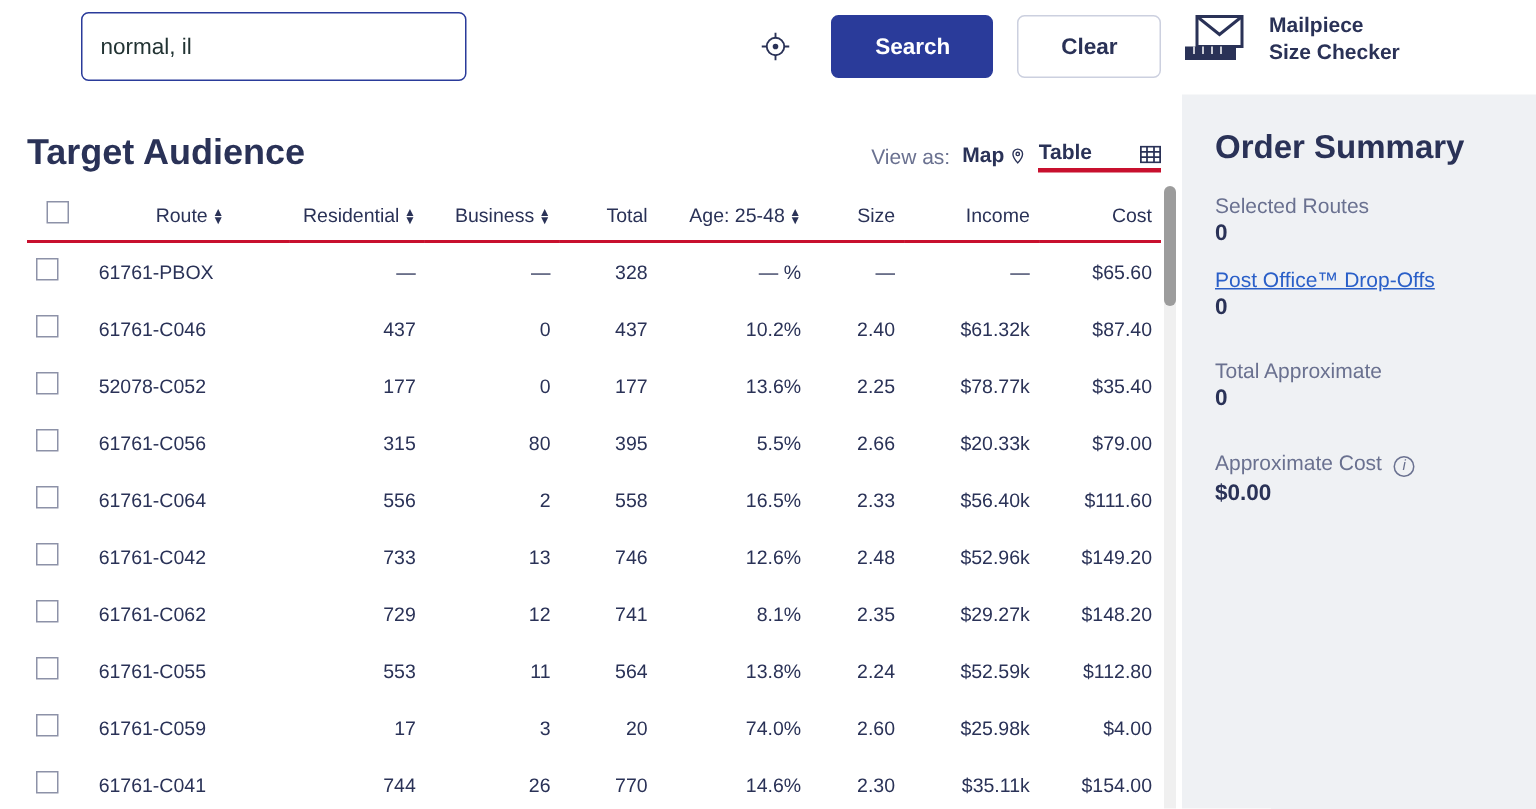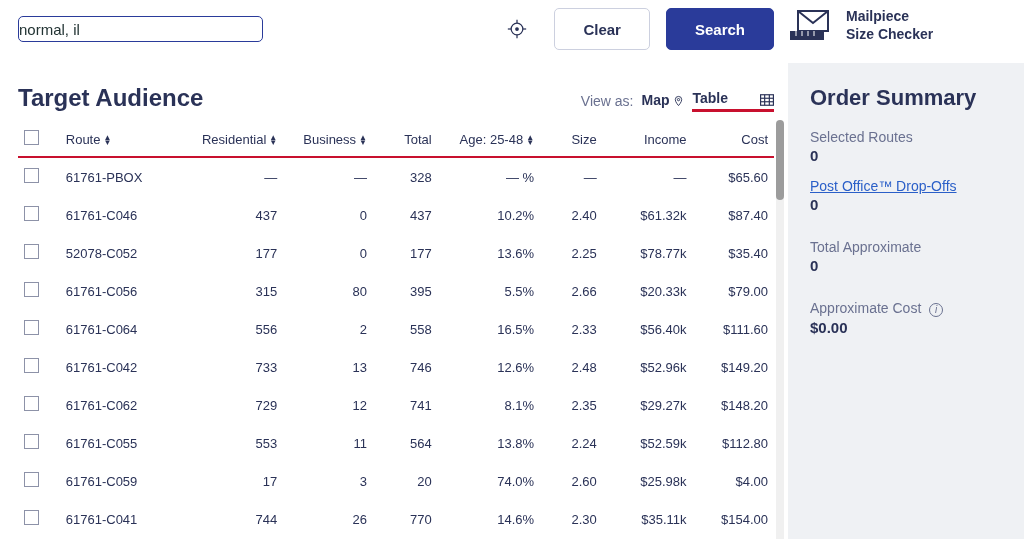--- a/index.html
+++ b/index.html
@@ -2,41 +2,41 @@
 <html><head>
 <meta charset="utf-8">
 <style>
   * { box-sizing: border-box; font-family: Arial, Helvetica, sans-serif; }
   body { margin: 0; padding: 0; width: 1024px; height: 539px; background: #fff; color: #2a3257; font-size: 13px; }
   .container { display: flex; gap: 0; width: 100%; }
   .main { flex: 1; padding: 8px 14px 0 18px; }
   .side { width: 236px; padding: 0; }
 
   .topbar { display: flex; align-items: center; gap: 16px; }
-  .search-input { flex: 1; height: 26px; border: 1px solid #2a3b9a; border-radius: 5px; padding: 0 44px 0 0; font-size: 15px; color: #233; outline: none; position: relative; }
+  .search-input { flex: 1; height: 46px; border: 1px solid #2a3b9a; border-radius: 5px; padding: 0 44px 0 12px; font-size: 15px; color: #233; outline: none; position: relative; margin-left: 36px; }
   .search-wrap { flex: 1; position: relative; }
   .search-wrap .target-btn { position: absolute; right: 10px; top: 50%; transform: translateY(-50%); width: 22px; height: 22px; display: flex; align-items: center; justify-content: center; color: #2a3257; cursor: pointer; }
   .btn { height: 42px; border-radius: 5px; padding: 0 28px; font-size: 15px; font-weight: 700; cursor: pointer; }
   .btn-primary { background: #2a3b9a; color: #fff; border: 1px solid #2a3b9a; }
   .btn-secondary { background: #fff; color: #2a3257; border: 1px solid #ccd0df; }
   .sizecheck { display: flex; align-items: center; gap: 10px; cursor: pointer; }
   .sizecheck-icon { display:flex; }
   .sizecheck-text { font-weight: 700; color: #2a3257; font-size: 14px; line-height: 1.25; }
   .sizecheck-text span { display:block; }
 
   .heading-row { display: flex; align-items: baseline; justify-content: space-between; margin-top: 34px; }
   .heading { font-size: 24px; font-weight: 700; color: #2a3257; }
   .viewas { font-size: 14px; color: #2a3257; display: flex; align-items: center; gap: 8px; }
   .viewas .label { color: #6a7190; }
   .viewas .opt { display: inline-flex; align-items: flex-end; gap: 4px; font-weight: 700; color: #2a3257; cursor: pointer; padding-bottom: 3px; }
   .viewas .opt.active { border-bottom: 3px solid #c8102e; color: #2a3257; gap: 32px; }
 
   .table-wrap { position: relative; margin-top: 8px; }
   table { border-collapse: collapse; width: 100%; table-layout: fixed; }
-  thead th { text-align: left; font-weight: 400; color: #2a3257; font-size: 13px; padding: 10px 6px 8px; white-space: nowrap; }
+  thead th { text-align: center; font-weight: 400; color: #2a3257; font-size: 13px; padding: 10px 6px 8px; white-space: nowrap; }
   thead th.right, tbody td.right { text-align: right; }
   thead tr { border-bottom: 2px solid #c8102e; }
   tbody td { padding: 10px 6px; font-size: 13px; color: #2a3257; border: none; white-space: nowrap; }
   .checkbox { width: 15px; height: 15px; border: 1px solid #8d92a8; background: #fff; display: inline-block; cursor: pointer; }
   .sort-icon { display:inline-flex; flex-direction:column; line-height:5px; font-size:8px; color:#2a3257; margin-left:3px; vertical-align:middle; }
 
   col.col-chk { width: 40px; }
   col.col-route { width: 128px; }
   col.col-res { width: 86px; }
   col.col-bus { width: 86px; }
@@ -69,22 +69,22 @@
           <svg width="20" height="20" viewBox="0 0 24 24" fill="none" stroke="currentColor" stroke-width="1.5">
               <circle cx="12" cy="12" r="7"></circle>
               <circle cx="12" cy="12" r="1.5" fill="currentColor"></circle>
               <line x1="12" y1="1" x2="12" y2="5"></line>
               <line x1="12" y1="19" x2="12" y2="23"></line>
               <line x1="1" y1="12" x2="5" y2="12"></line>
               <line x1="19" y1="12" x2="23" y2="12"></line>
             </svg>
         </span>
       </div>
+      <button class="btn btn-primary">Search</button>
       <button class="btn btn-secondary">Clear</button>
-      <button class="btn btn-primary">Search</button>
     </div>
 
     <div class="heading-row">
       <div class="heading">Target Audience</div>
       <div class="viewas">
         <span class="label">View as:</span>
         <span class="opt">
           <span>Map</span>
           <svg width="11" height="14" viewBox="0 0 24 24" fill="none" stroke="#2a3257" stroke-width="2">
               <path d="M12 22s7-7.58 7-13a7 7 0 1 0-14 0c0 5.42 7 13 7 13z"></path>

